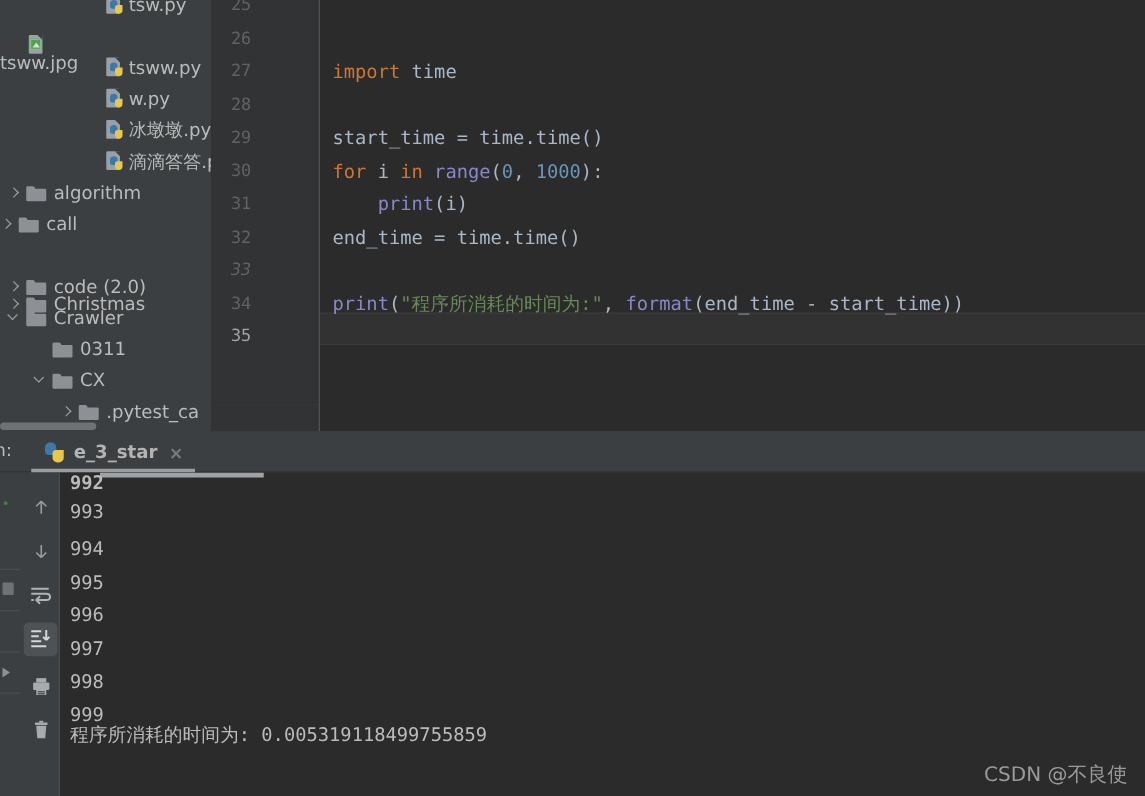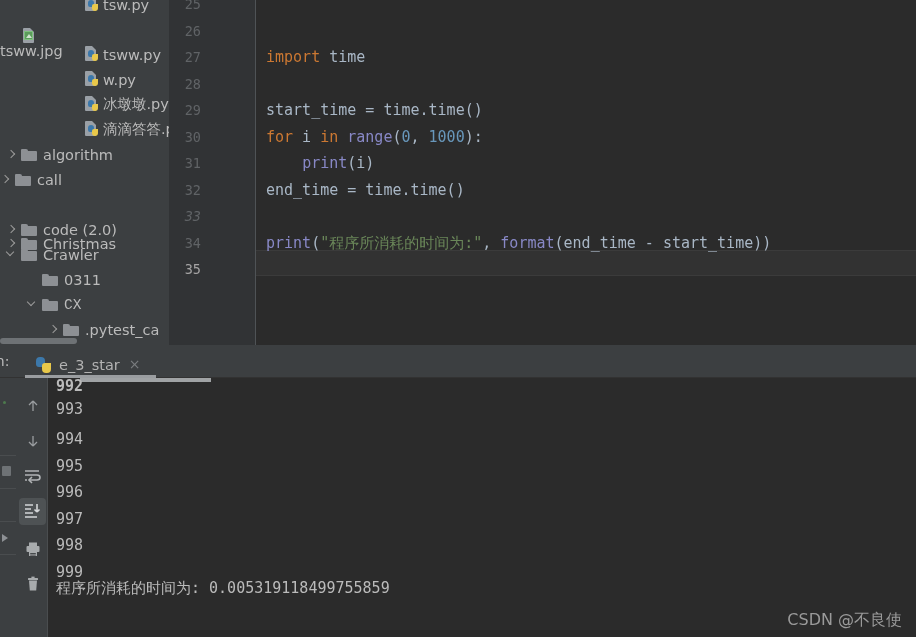--- a/index.html
+++ b/index.html
@@ -248,25 +248,26 @@
   }
   #run-label {
     position: absolute;
     left: -13px; top: 8px;
     font-size: 14px;
     color: #bbbbbb;
     white-space: nowrap;
   }
   #run-tab {
     position: absolute;
-    left: 30px; top: 12px;
+    left: 30px; top: 0;
     height: 25px;
     display: flex;
-    align-items: flex-start;
+    align-items: flex-end;
     padding: 0 6px;
+    font-weight: bold;
   }
   #run-tab .py-logo {
     width: 16px; height: 16px;
     position: relative;
     margin-right: 7px;
     flex: 0 0 16px;
   }
   #run-tab .py-logo .s1 {
     position: absolute;
     left: 0; top: 0;
@@ -457,21 +458,21 @@
       <div class="tree-row" style="position: absolute; left: 0px; top: 242px; padding-left: 6px;">
         <span class="arrow down"></span>
         <span class="folder-icon"></span>
         <span class="tree-label">Crawler</span>
       </div>
       <div class="tree-row" style="position: absolute; left: 0px; top: 267px; padding-left: 27px;">
         <span class="arrow none"></span>
         <span class="folder-icon"></span>
         <span class="tree-label">0311</span>
       </div>
-      <div class="tree-row" style="position: absolute; left: 0px; top: 292px; padding-left: 27px; font-family: Liberation Mono, monospace;">
+      <div class="tree-row" style="position: absolute; left: 0px; top: 292px; padding-left: 27px;">
         <span class="arrow down"></span>
         <span class="folder-icon"></span>
         <span class="tree-label">CX</span>
       </div>
       <div class="tree-row" style="position: absolute; left: 0px; top: 317px; padding-left: 48px;">
         <span class="arrow right"></span>
         <span class="folder-icon"></span>
         <span class="tree-label">.pytest_ca</span>
       </div>
       <div id="tree-hscroll"></div>

